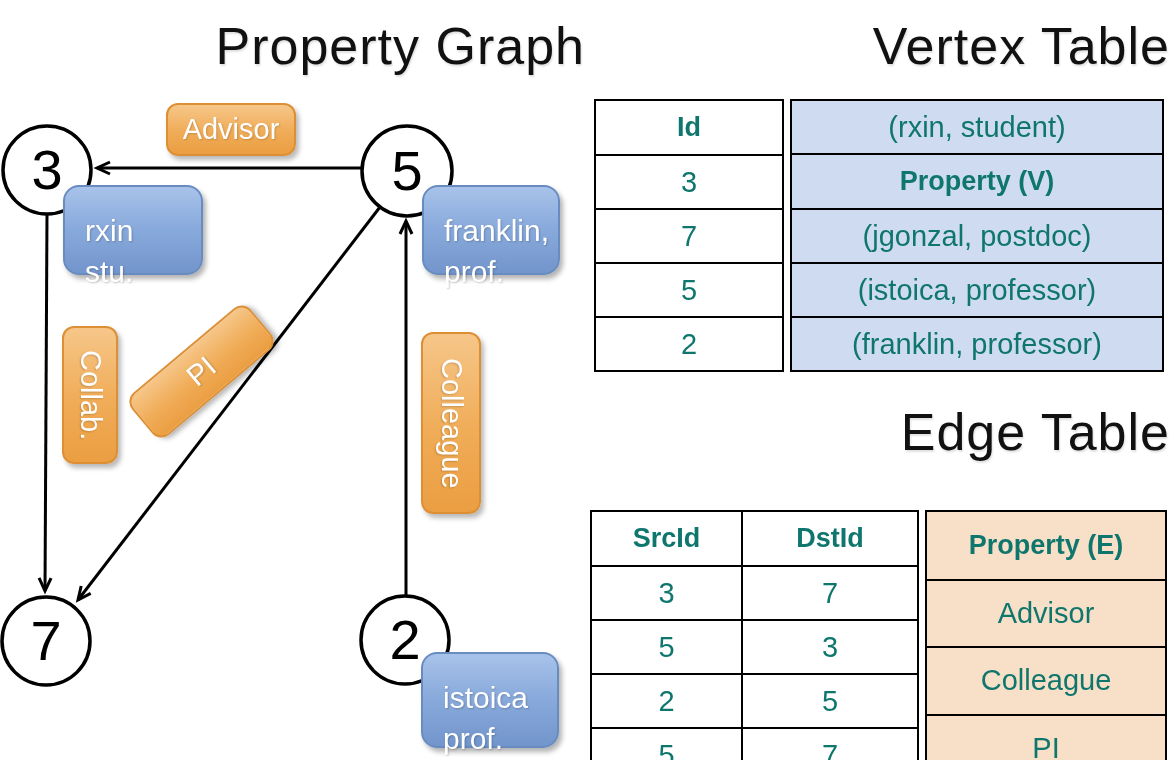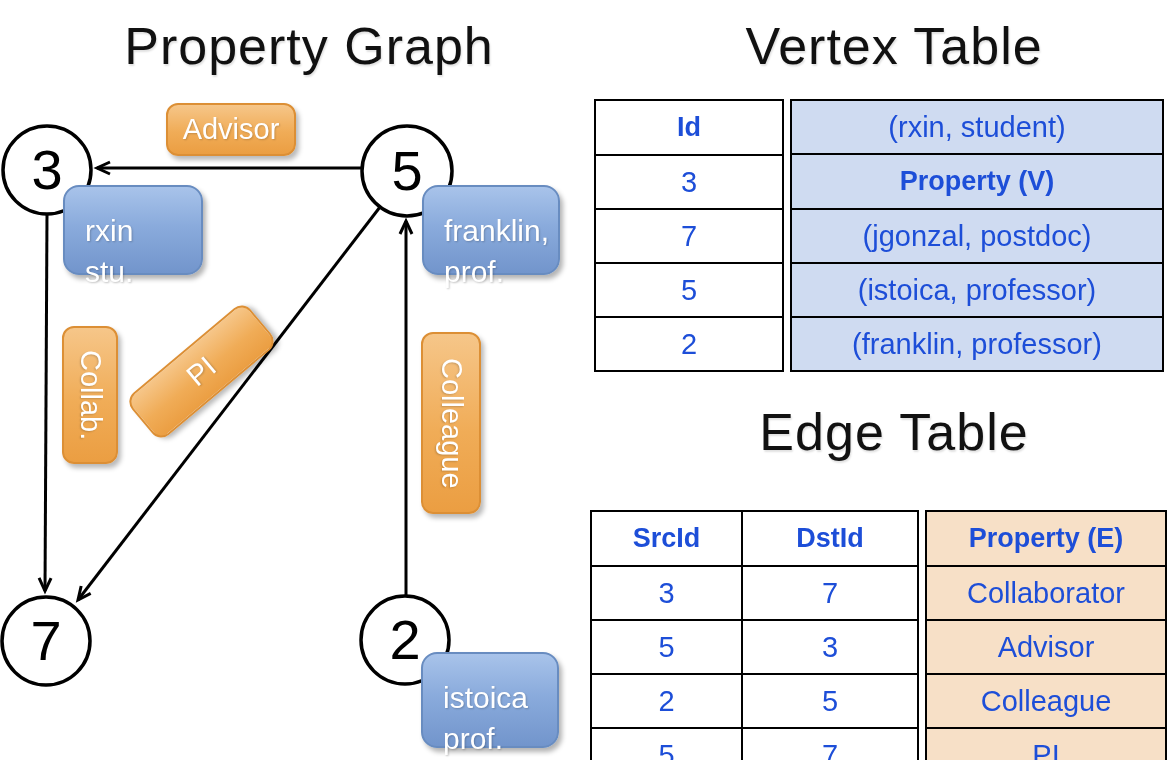--- a/index.html
+++ b/index.html
@@ -3,21 +3,21 @@
 <meta charset="utf-8">
 <style>
   * { margin:0; padding:0; box-sizing:border-box; }
   html,body { background:#ffffff; }
   .canvas {
     position:relative; width:1170px; height:760px;
     background:#ffffff; overflow:hidden;
     font-family:"Liberation Sans", sans-serif;
   }
   .title {
-    position:absolute; text-align:center; color:#111;
+    position:absolute; text-align:right; color:#111;
     font-size:52px; font-weight:400; letter-spacing:1px;
     text-shadow:1px 2px 2px rgba(0,0,0,0.12);
     white-space:nowrap;
     padding-left:33px;
   }
   #title-graph  { left:0;   top:16px;  width:585px; }
   #title-vertex { left:585px; top:16px;  width:585px; }
   #title-edge   { left:585px; top:402px; width:585px; }
 
   svg.edges { position:absolute; left:0; top:0; z-index:1; }
@@ -60,21 +60,21 @@
   #ebox-pi        { left:124px; top:344px; width:155px; height:55px;
                     transform:rotate(-40deg); }
 
   .tbl-wrap { position:absolute; display:flex; gap:6px; z-index:2; }
   #vertex-table-wrap { left:594px; top:99px; }
   #edge-table-wrap   { left:590px; top:510px; }
 
   table { border-collapse:collapse; table-layout:fixed; }
   td, th {
     border:2.5px solid #000; text-align:center; vertical-align:middle;
-    color:#1d4ed8; overflow:hidden; white-space:nowrap;
+    color:#0f766e; overflow:hidden; white-space:nowrap;
   }
   th { font-size:27px; font-weight:700; height:55px; }
   td { font-size:29px; font-weight:400; height:54px; }
 
   #vt-ids   { width:190px; background:#ffffff; }
   #vt-props { width:374px; background:#cfdbf1; }
   #et-ids   { width:327px; background:#ffffff; }
   #et-ids col.c-src { width:151px; }
   #et-ids col.c-dst { width:176px; }
   #et-props { width:242px; background:#f7e0c7; }
@@ -197,23 +197,20 @@
         <td>7</td>
       </tr>
     </tbody>
       </table>
     <table id="et-props">
       <tbody>
           <tr>
             <th>Property (E)</th>
           </tr>
       <tr>
-            <td>Collaborator</td>
-          </tr>
-      <tr>
             <td>Advisor</td>
           </tr>
       <tr>
             <td>Colleague</td>
           </tr>
       <tr>
             <td>PI</td>
           </tr>
     </tbody>
       </table>

